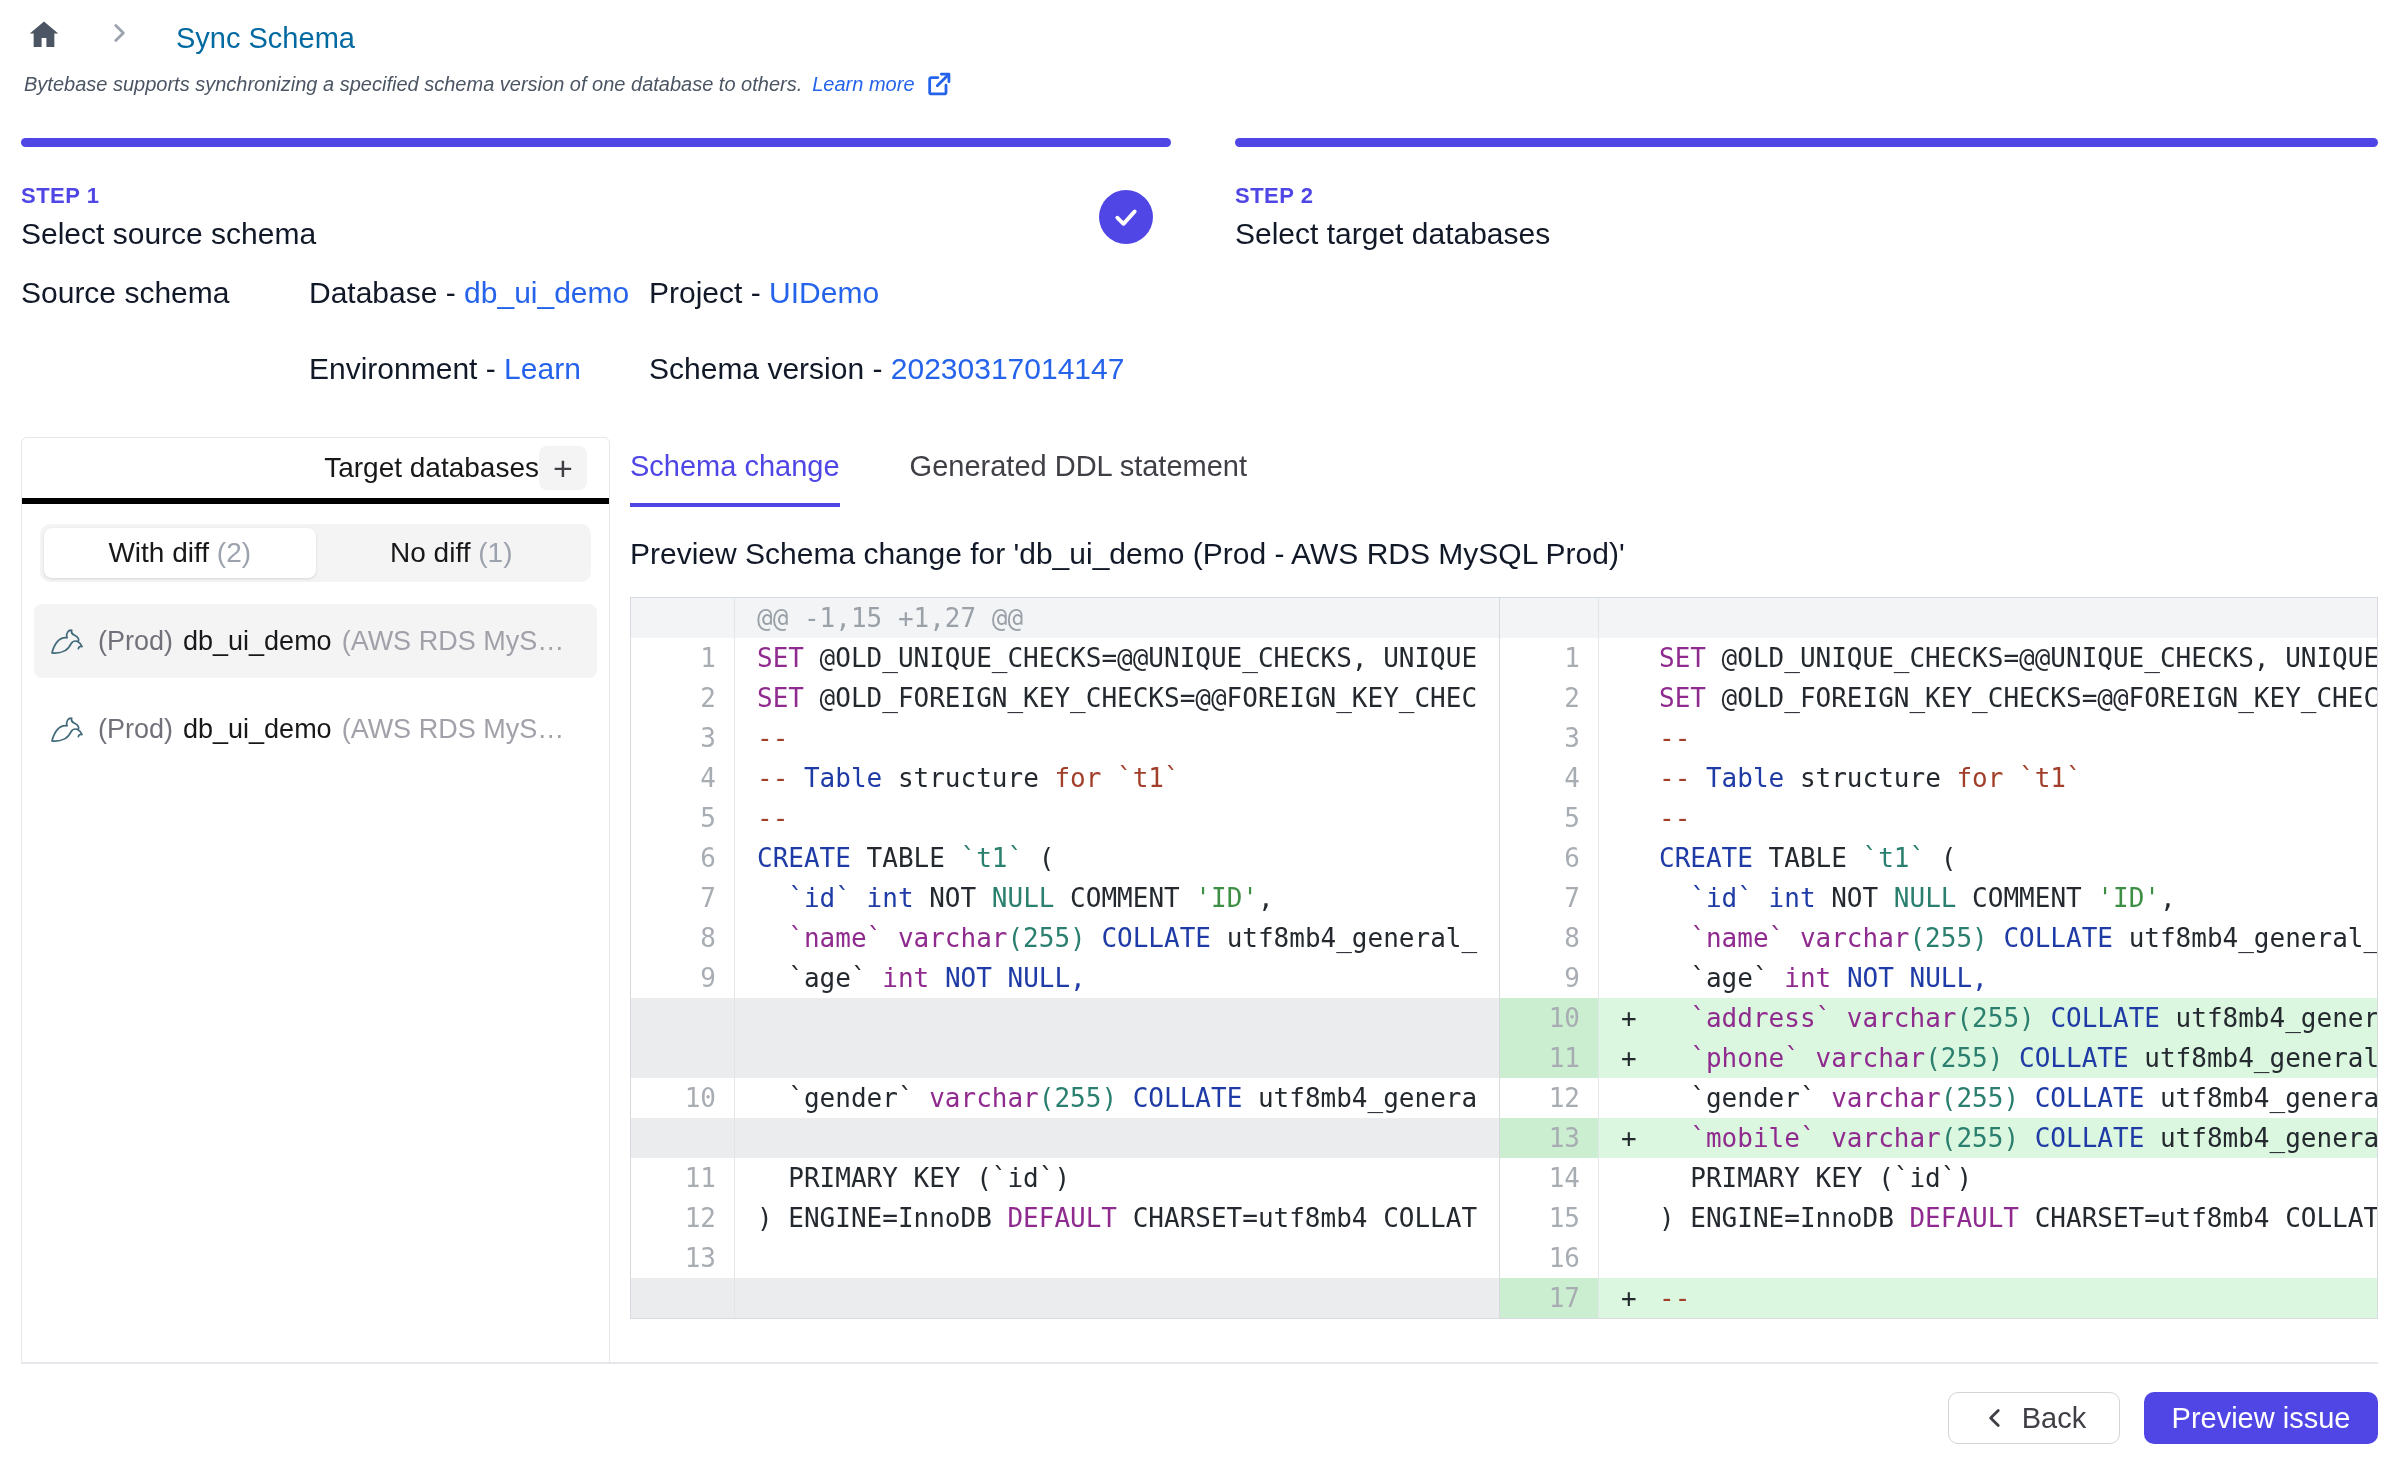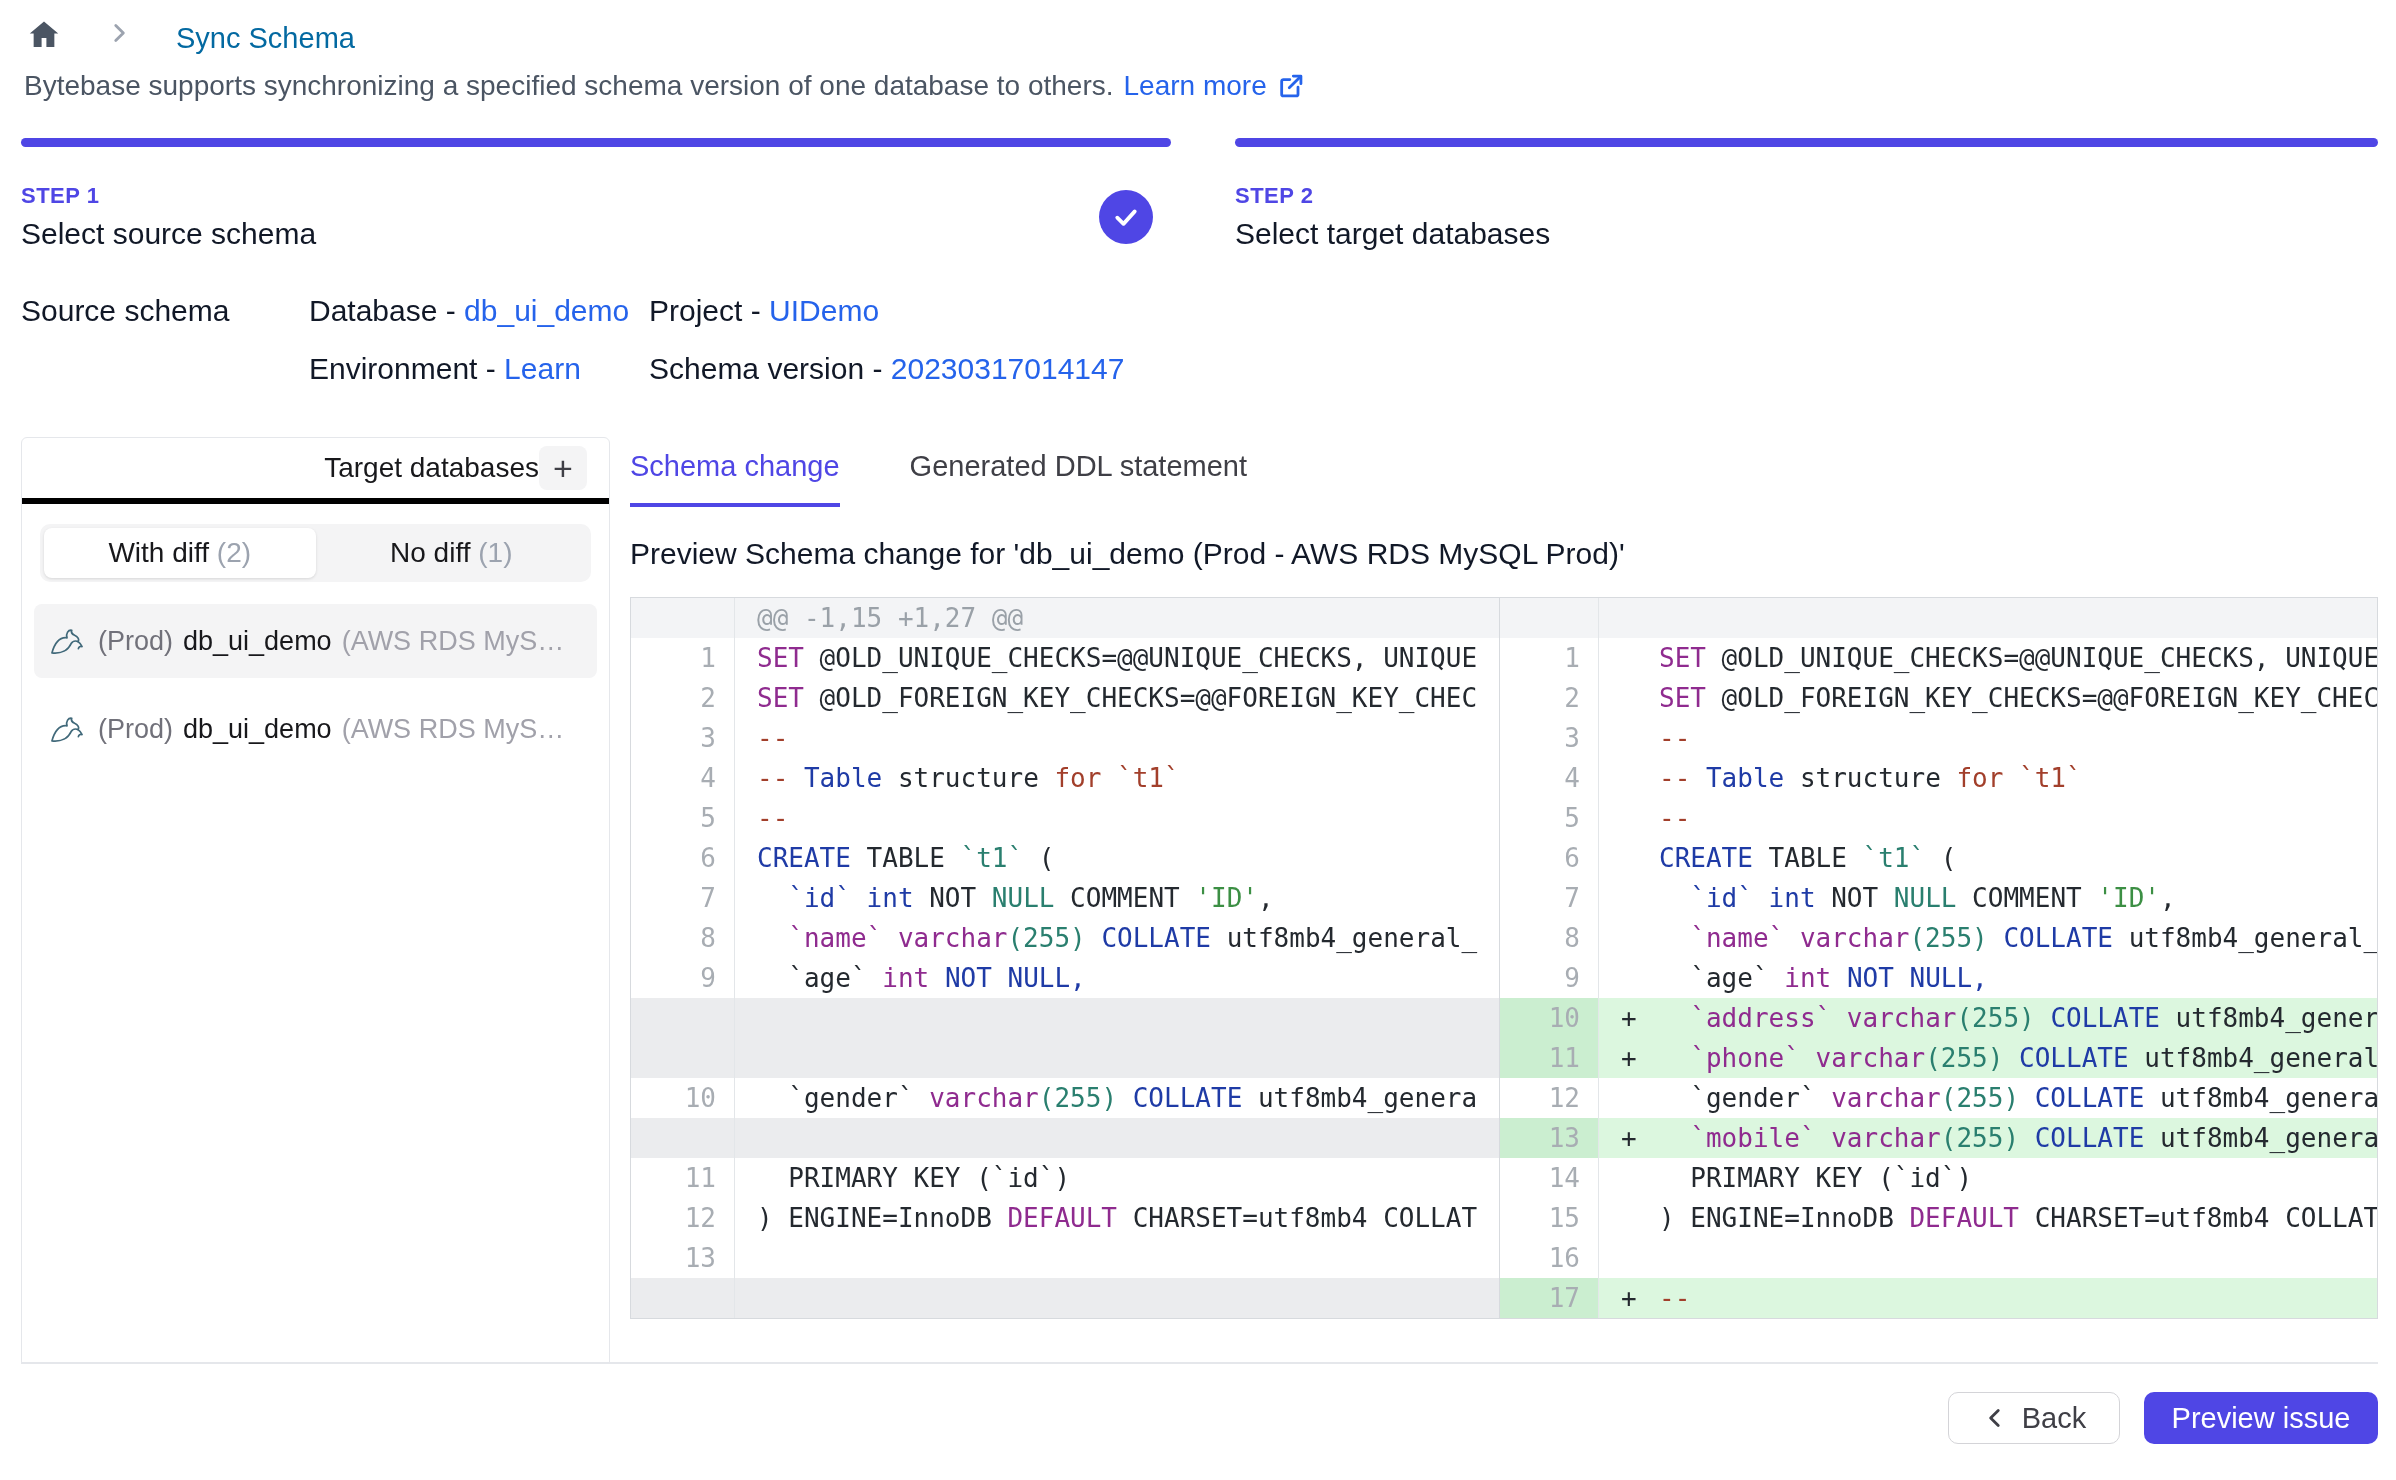--- a/index.html
+++ b/index.html
@@ -6,35 +6,35 @@
   html,body { background:#fff; }
   body { font-family:"Liberation Sans","DejaVu Sans",sans-serif; color:#18181b; }
   #app { position:relative; width:2396px; height:1480px; overflow:hidden; background:#fff; }
 
   
   .breadcrumb { position:absolute; left:26px; top:12px; height:46px; display:flex; align-items:center; gap:44px; }
   .breadcrumb .crumb-title { font-size:29px; font-weight:400; color:#0369a1;margin-top:6px; }
   .bc-sep { color:#9ca3af; }
 
   
-  .description { position:absolute; left:24px; top:70px; font-size:28px; color:#4b5563; display:flex; align-items:center; gap:10px; }
+  .description { position:absolute; left:24px; top:70px; font-size:20px; color:#4b5563; display:flex; align-items:center; gap:10px;font-style:italic; }
   .link { color:#2563eb; cursor:pointer; }
 
   
   .steps { position:absolute; left:21px; top:138px; right:18px; display:flex; gap:64px; }
   .step-block { position:relative; }
   .step-block.first { width:1150px; }
   .step-block.second { flex:1; }
   .step-bar { height:9px; border-radius:5px; background:#4f46e5; }
   .step-label { margin-top:36px; font-size:22px; font-weight:700; letter-spacing:.5px; color:#4f46e5; }
   .step-title { margin-top:8px; font-size:30px; font-weight:500; color:#111827; }
   .check-circle { position:absolute; right:18px; top:52px; width:54px; height:54px; border-radius:50%; background:#4f46e5; display:flex; align-items:center; justify-content:center; }
 
   
-  .source { position:absolute; left:21px; top:290px; display:grid; grid-template-columns:288px 340px auto; row-gap:16px; font-size:30px; color:#111827; }
+  .source { position:absolute; left:21px; top:272px; display:grid; grid-template-columns:288px 340px auto; row-gap:34px; font-size:30px; color:#111827; }
   .source .cell { line-height:42px; white-space:nowrap; }
 
   
   .left-panel { position:absolute; left:21px; top:437px; width:589px; height:926px; border:1px solid #e5e7eb; border-radius:6px 6px 0 0; background:#fff; }
   .panel-header { height:66px; padding:0 22px; display:flex; align-items:center; justify-content:flex-end; border-bottom:6px solid #000000; }
   .panel-title { font-size:28px; font-weight:500; color:#18181b; }
   .plus-btn { width:48px; height:44px; border-radius:8px; background:#f4f4f5; border:none; font-size:34px; line-height:40px; color:#3f3f46; cursor:pointer; }
   .toggle-wrap { margin:20px 18px 14px 18px; background:#f4f4f5; border-radius:10px; padding:4px; display:flex; }
   .toggle-opt { flex:1; text-align:center; font-size:28px; line-height:50px; border-radius:8px; color:#18181b; cursor:pointer; white-space:nowrap; }
   .toggle-opt.selected { background:#fff; box-shadow:0 1px 3px rgba(0,0,0,.12); }

